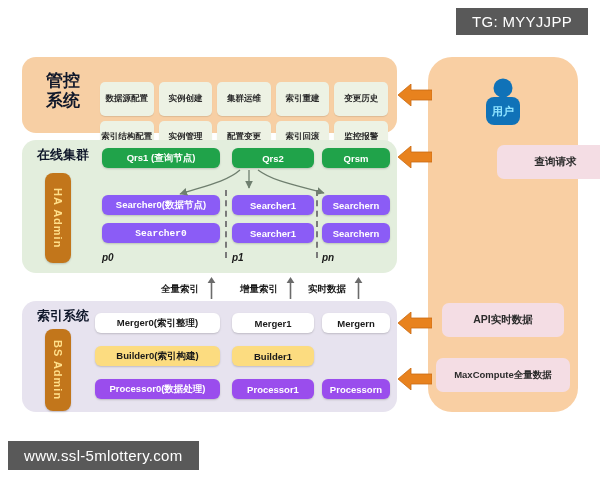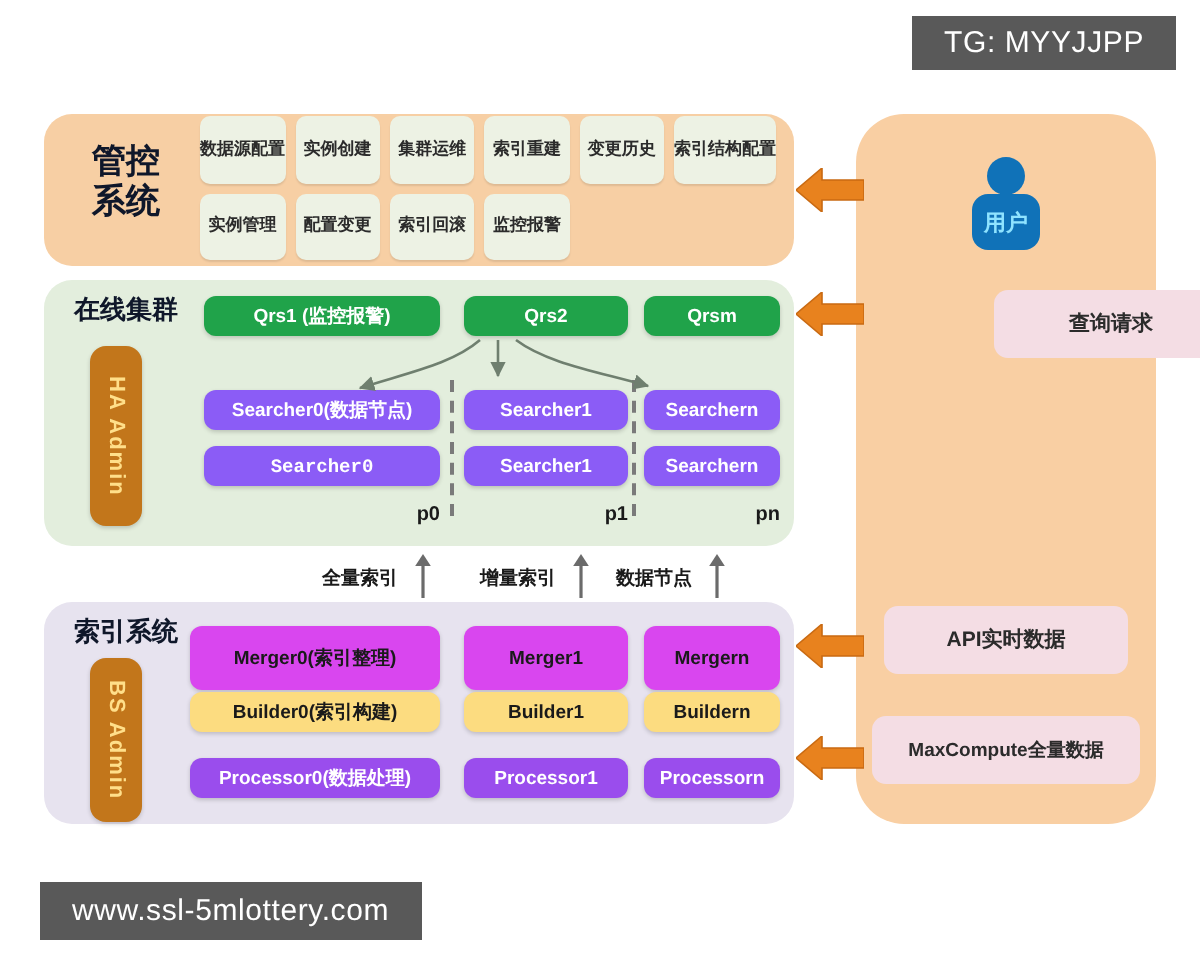--- a/index.html
+++ b/index.html
@@ -15,39 +15,39 @@
   
   .wm{
     position:absolute;
     background:#595959;
     color:#ffffff;
     font-size:15px;
     letter-spacing:.3px;
     display:flex;align-items:center;justify-content:center;
   }
   #wm-top{right:12px;top:8px;padding:5px 16px;}
-  #wm-bottom{left:8px;bottom:10px;padding:6px 16px;margin-left:12px;}
+  #wm-bottom{left:8px;bottom:10px;padding:6px 16px;}
 
   
   .section{position:absolute;border-radius:14px;box-sizing:border-box;}
   .sec-title{
     position:absolute;
     font-weight:bold;
     color:#0f172a;
     line-height:1.15;
     text-align:center;
     white-space:pre-line;
   }
 
   
   #sec-manage{left:22px;top:57px;width:375px;height:76px;background:#f7cfa4;}
   #manage-title{left:10px;top:14px;width:62px;font-size:17px;}
   .mgrid{
-    position:absolute;left:78px;top:1px;width:288px;height:72px;
-    display:grid;grid-template-columns:repeat(6,1fr);grid-template-rows:1fr 1fr;
+    position:absolute;left:78px;top:25px;width:288px;height:72px;
+    display:grid;grid-template-columns:repeat(5,1fr);grid-template-rows:1fr 1fr;
     gap:5px 5px;
   }
   .mcell{
     background:#edf2e4;
     border-radius:5px;
     display:flex;align-items:center;justify-content:center;
     font-size:8.5px;font-weight:bold;color:#2b2b2b;
     box-shadow:0 1px 1px rgba(0,0,0,.10);
     white-space:nowrap;
   }
@@ -78,32 +78,33 @@
     box-shadow:0 1px 2px rgba(0,0,0,.18);
     white-space:nowrap;
     box-sizing:border-box;
   }
   .qrs{background:#20a34a;color:#ffffff;height:20px;}
   .searcher{background:#8b5cf6;color:#ffffff;height:20px;}
 
   .plabel{
     position:absolute;
     font-size:10px;font-weight:bold;color:#1a1a1a;
-    text-align:right;
+    text-align:left;
+    font-style:italic;
   }
   .dashsep{
     position:absolute;
     border-left:2px dashed #7a7a7a;
     width:0;
   }
 
   
   #sec-index{left:22px;top:301px;width:375px;height:111px;background:#e7e3ef;}
   #index-title{left:8px;top:8px;width:66px;font-size:13px;}
-  .merger{background:#d946ef;color:#1a1a1a;height:32px;}
+  .merger{background:#ffffff;color:#1a1a1a;height:20px;}
   .builder{background:#fcdc80;color:#1a1a1a;height:20px;}
   .processor{background:#9a4ded;color:#ffffff;height:20px;}
 
   
   .feedlbl{
     position:absolute;
     font-size:9.5px;font-weight:bold;color:#1a1a1a;
     white-space:nowrap;
   }
   .feedarrow{position:absolute;width:9px;height:22px;}
@@ -147,21 +148,21 @@
       <div class="mcell">配置变更</div>
       <div class="mcell">索引回滚</div>
       <div class="mcell">监控报警</div>
     </div>
   </div>
 
   <div class="section" id="sec-online">
     <div class="sec-title" id="online-title">在线集群</div>
     <div class="vadmin" id="ha-admin">HA Admin</div>
 
-    <div class="node qrs" style="left:80px;top:8px;width:118px;">Qrs1 (监控报警)</div>
+    <div class="node qrs" style="left:80px;top:8px;width:118px;">Qrs1 (查询节点)</div>
     <div class="node qrs" style="left:210px;top:8px;width:82px;">Qrs2</div>
     <div class="node qrs" style="left:300px;top:8px;width:68px;">Qrsm</div>
 
     <div class="node searcher" style="left:80px;top:55px;width:118px;">Searcher0(数据节点)</div>
     <div class="node searcher" style="left:210px;top:55px;width:82px;">Searcher1</div>
     <div class="node searcher" style="left:300px;top:55px;width:68px;">Searchern</div>
 
     <div class="node searcher" style="left:80px;top:83px;width:118px;font-family:Liberation Mono, monospace;">Searcher0</div>
     <div class="node searcher" style="left:210px;top:83px;width:82px;">Searcher1</div>
     <div class="node searcher" style="left:300px;top:83px;width:68px;">Searchern</div>
@@ -179,37 +180,36 @@
     <path d="M4.5 22 L4.5 3" stroke="#6b6b6b" stroke-width="1.6" fill="none"></path>
     <path d="M4.5 0 L8.4 6 L0.6 6 Z" fill="#6b6b6b"></path>
   </svg>
 
   <div class="feedlbl" style="left:240px;top:283px;">增量索引</div>
   <svg class="feedarrow" style="left:286px;top:277px;" viewBox="0 0 9 22">
     <path d="M4.5 22 L4.5 3" stroke="#6b6b6b" stroke-width="1.6" fill="none"></path>
     <path d="M4.5 0 L8.4 6 L0.6 6 Z" fill="#6b6b6b"></path>
   </svg>
 
-  <div class="feedlbl" style="left:308px;top:283px;">数据节点</div>
+  <div class="feedlbl" style="left:308px;top:283px;">实时数据</div>
   <svg class="feedarrow" style="left:354px;top:277px;" viewBox="0 0 9 22">
     <path d="M4.5 22 L4.5 3" stroke="#6b6b6b" stroke-width="1.6" fill="none"></path>
     <path d="M4.5 0 L8.4 6 L0.6 6 Z" fill="#6b6b6b"></path>
   </svg>
 
   <div class="section" id="sec-index">
     <div class="sec-title" id="index-title">索引系统</div>
     <div class="vadmin" id="bs-admin">BS Admin</div>
 
     <div class="node merger" style="left:73px;top:12px;width:125px;">Merger0(索引整理)</div>
     <div class="node merger" style="left:210px;top:12px;width:82px;">Merger1</div>
     <div class="node merger" style="left:300px;top:12px;width:68px;">Mergern</div>
 
     <div class="node builder" style="left:73px;top:45px;width:125px;">Builder0(索引构建)</div>
     <div class="node builder" style="left:210px;top:45px;width:82px;">Builder1</div>
-    <div class="node builder" style="left:300px;top:45px;width:68px;">Buildern</div>
 
     <div class="node processor" style="left:73px;top:78px;width:125px;">Processor0(数据处理)</div>
     <div class="node processor" style="left:210px;top:78px;width:82px;">Processor1</div>
     <div class="node processor" style="left:300px;top:78px;width:68px;">Processorn</div>
   </div>
 
   <div class="section" id="sec-user">
     <svg id="user-icon" viewBox="0 0 42 50">
       <circle cx="21" cy="11" r="9.5" fill="#1072b8"></circle>
       <rect x="4" y="20" width="34" height="28" rx="8" fill="#1072b8"></rect>

